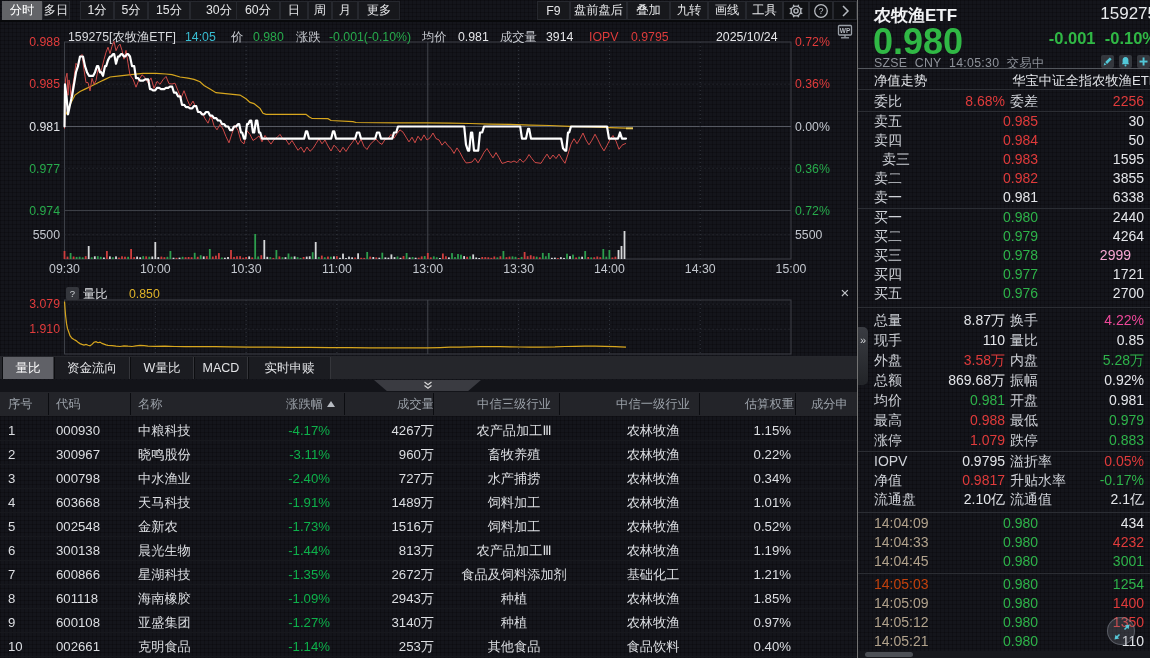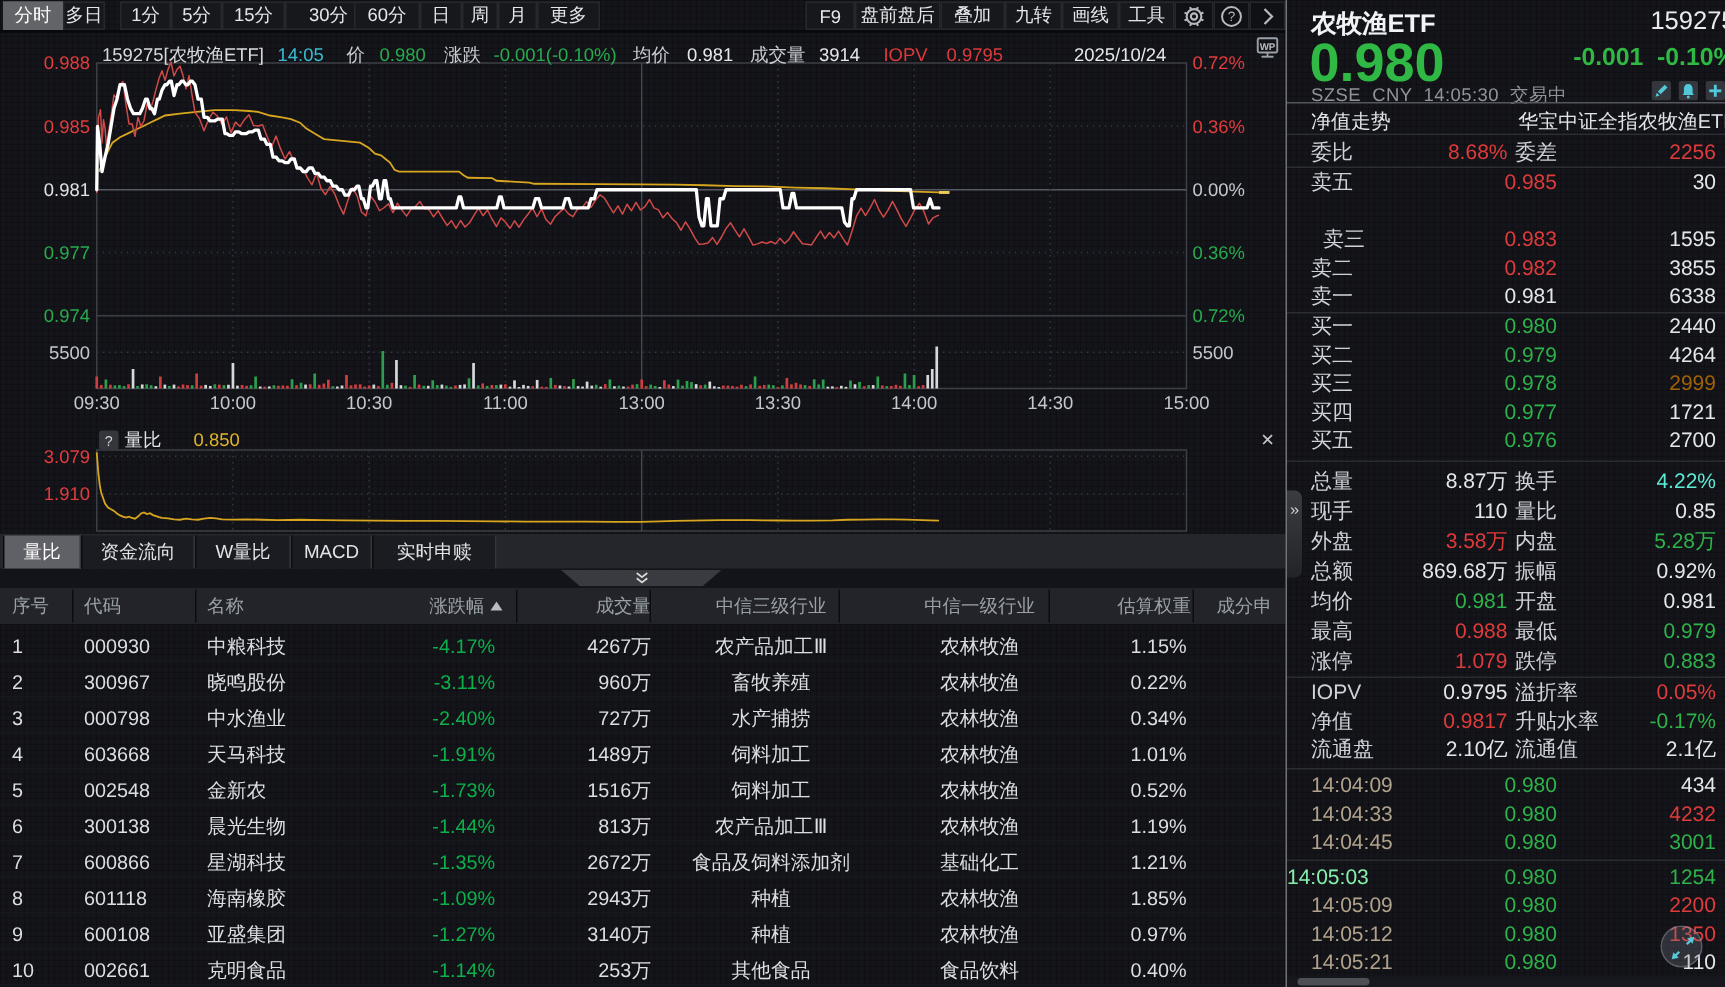--- a/index.html
+++ b/index.html
@@ -524,20 +524,25 @@
       <span class="pv" style="right:146px;color:#e03b3b">8.68%</span>
       <span class="pl" style="left:152px">委差</span>
       <span class="pv" style="right:7px;color:#e03b3b">2256</span>
     </div>
     <b class="sep" style="top:110.5px"></b>
     <div class="prow" style="top:111.7px">
       <span class="pl" style="left:16px">卖五</span>
       <span class="pv" style="right:113px;color:#e03b3b">0.985</span>
       <span class="pv" style="right:7px;color:#e4e6ea">30</span>
     </div>
+    <div class="prow" style="top:130.75px">
+      <span class="pl" style="left:16px">卖四</span>
+      <span class="pv" style="right:113px;color:#e03b3b">0.984</span>
+      <span class="pv" style="right:7px;color:#e4e6ea">50</span>
+    </div>
     <div class="prow" style="top:149.8px">
       <span class="pl" style="left:24px">卖三</span>
       <span class="pv" style="right:113px;color:#e03b3b">0.983</span>
       <span class="pv" style="right:7px;color:#e4e6ea">1595</span>
     </div>
     <div class="prow" style="top:168.85000000000002px">
       <span class="pl" style="left:16px">卖二</span>
       <span class="pv" style="right:113px;color:#e03b3b">0.982</span>
       <span class="pv" style="right:7px;color:#e4e6ea">3855</span>
     </div>
@@ -553,38 +558,38 @@
       <span class="pv" style="right:7px;color:#e4e6ea">2440</span>
     </div>
     <div class="prow" style="top:227.15px">
       <span class="pl" style="left:16px">买二</span>
       <span class="pv" style="right:113px;color:#2eb34a">0.979</span>
       <span class="pv" style="right:7px;color:#e4e6ea">4264</span>
     </div>
     <div class="prow" style="top:246.2px">
       <span class="pl" style="left:16px">买三</span>
       <span class="pv" style="right:113px;color:#2eb34a">0.978</span>
-      <span class="pv" style="right:7px;color:#a16207">2999</span>
+      <span class="pv" style="right:20px;color:#f9a8d4">2999</span>
     </div>
     <div class="prow" style="top:265.25px">
       <span class="pl" style="left:16px">买四</span>
       <span class="pv" style="right:113px;color:#2eb34a">0.977</span>
       <span class="pv" style="right:7px;color:#e4e6ea">1721</span>
     </div>
     <div class="prow" style="top:284.3px">
       <span class="pl" style="left:16px">买五</span>
       <span class="pv" style="right:113px;color:#2eb34a">0.976</span>
       <span class="pv" style="right:7px;color:#e4e6ea">2700</span>
     </div>
     <b class="sep" style="top:307px"></b>
     <div class="prow " style="top:311.1px">
       <span class="pl" style="left:16px">总量</span>
       <span class="pv" style="right:146px;color:#e4e6ea">8.87万</span>
       <span class="pl" style="left:152px">换手</span>
-      <span class="pv" style="right:7px;color:#5eead4">4.22%</span>
+      <span class="pv" style="right:7px;color:#ec4899">4.22%</span>
     </div>
     <div class="prow " style="top:331.05px">
       <span class="pl" style="left:16px">现手</span>
       <span class="pv" style="right:146px;color:#e4e6ea">110</span>
       <span class="pl" style="left:152px">量比</span>
       <span class="pv" style="right:7px;color:#e4e6ea">0.85</span>
     </div>
     <div class="prow " style="top:351.0px">
       <span class="pl" style="left:16px">外盘</span>
       <span class="pv" style="right:146px;color:#e03b3b">3.58万</span>
@@ -645,28 +650,28 @@
       <span class="pv" style="right:113px;color:#2eb34a">0.980</span>
       <span class="pv" style="right:7px;color:#e03b3b">4232</span>
     </div>
     <div class="prow" style="top:552.1999999999999px">
       <span class="pl" style="left:16px;color:#b1a28c">14:04:45</span>
       <span class="pv" style="right:113px;color:#2eb34a">0.980</span>
       <span class="pv" style="right:7px;color:#2eb34a">3001</span>
     </div>
     <b class="sep" style="top:572.5px"></b>
     <div class="prow" style="top:574.9px">
-      <span class="pl" style="left:0;color:#86efac">14:05:03</span>
+      <span class="pl" style="left:16px;color:#c2410c">14:05:03</span>
       <span class="pv" style="right:113px;color:#2eb34a">0.980</span>
       <span class="pv" style="right:7px;color:#2eb34a">1254</span>
     </div>
     <div class="prow" style="top:593.8px">
       <span class="pl" style="left:16px;color:#b1a28c">14:05:09</span>
       <span class="pv" style="right:113px;color:#2eb34a">0.980</span>
-      <span class="pv" style="right:7px;color:#e03b3b">2200</span>
+      <span class="pv" style="right:7px;color:#e03b3b">1400</span>
     </div>
     <div class="prow" style="top:612.6999999999999px">
       <span class="pl" style="left:16px;color:#b1a28c">14:05:12</span>
       <span class="pv" style="right:113px;color:#2eb34a">0.980</span>
       <span class="pv" style="right:7px;color:#e03b3b">1350</span>
     </div>
     <div class="prow" style="top:631.6px">
       <span class="pl" style="left:16px;color:#b1a28c">14:05:21</span>
       <span class="pv" style="right:113px;color:#2eb34a">0.980</span>
       <span class="pv" style="right:7px;color:#e4e6ea">110</span>

